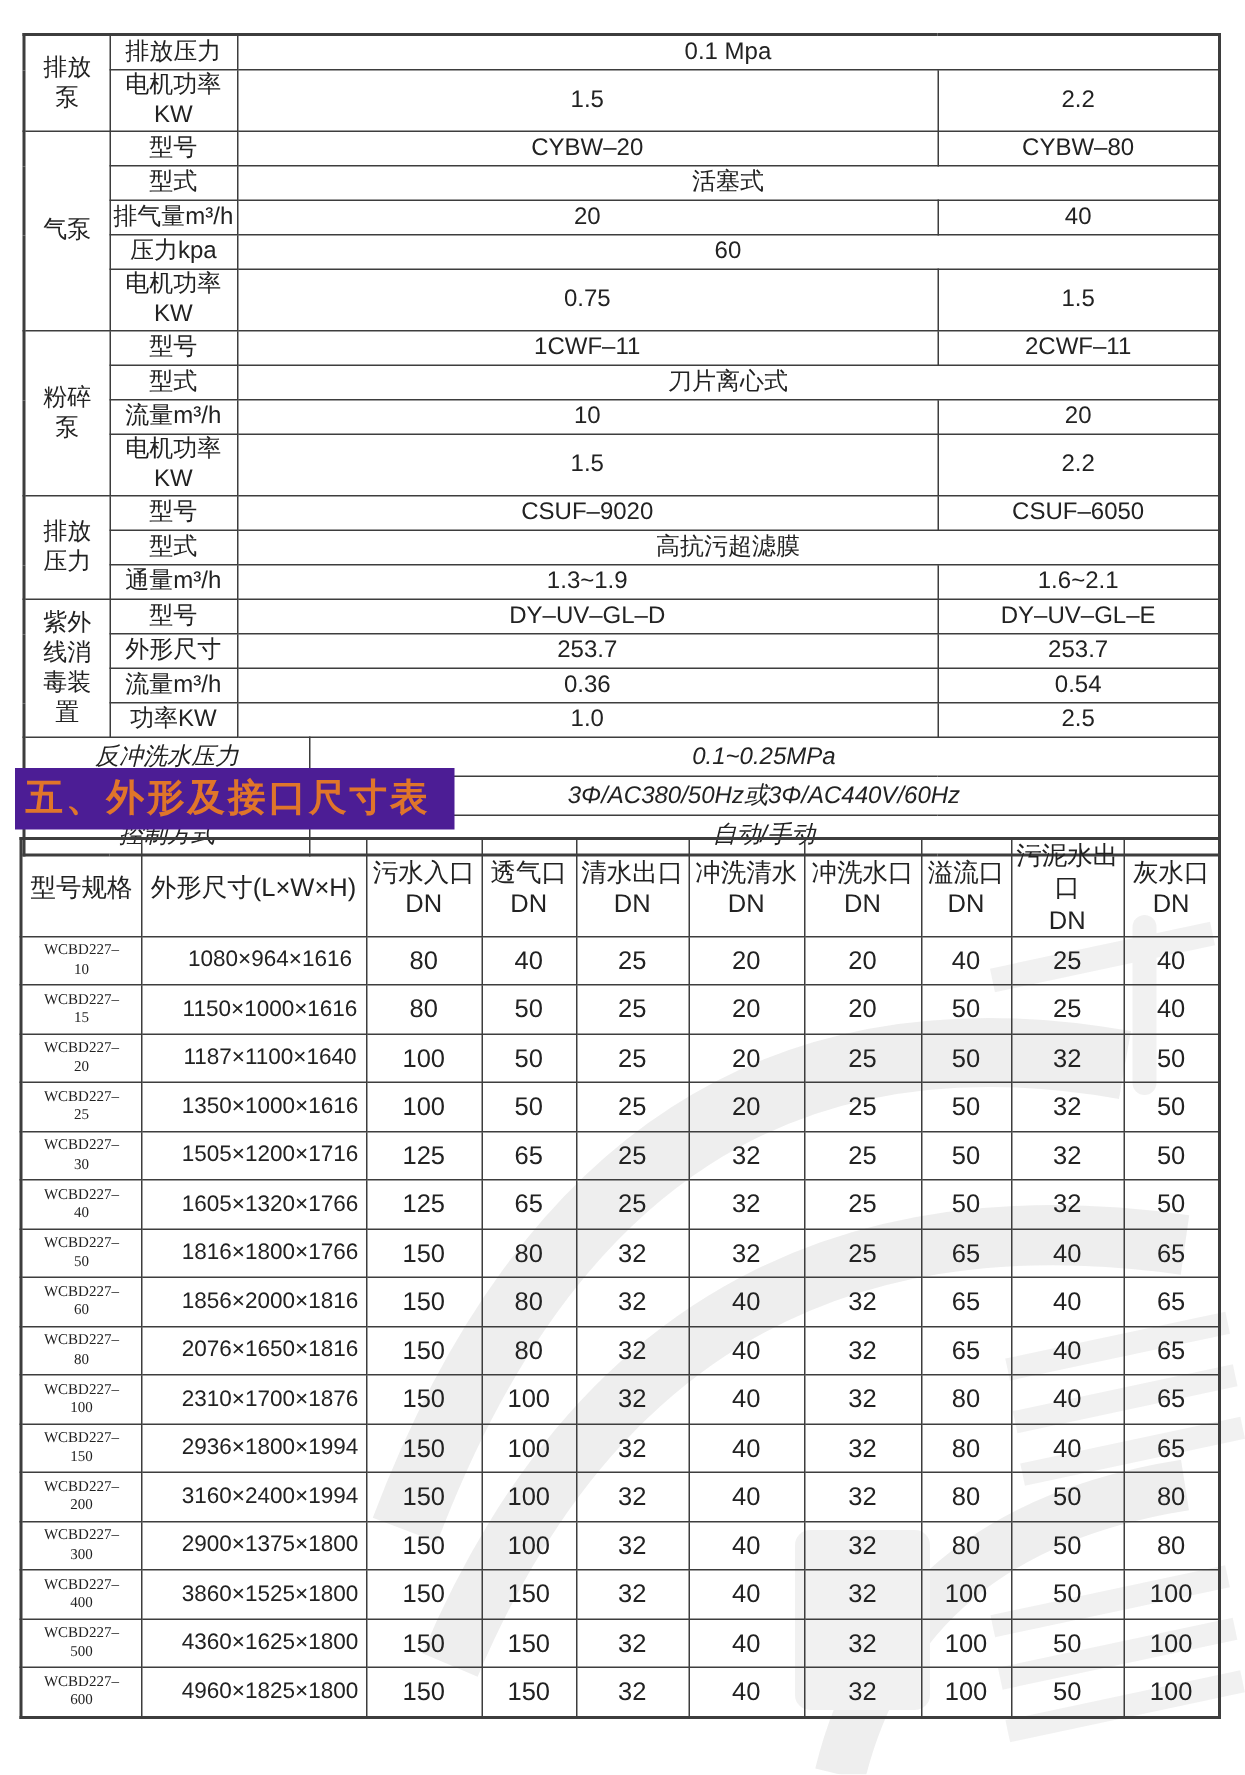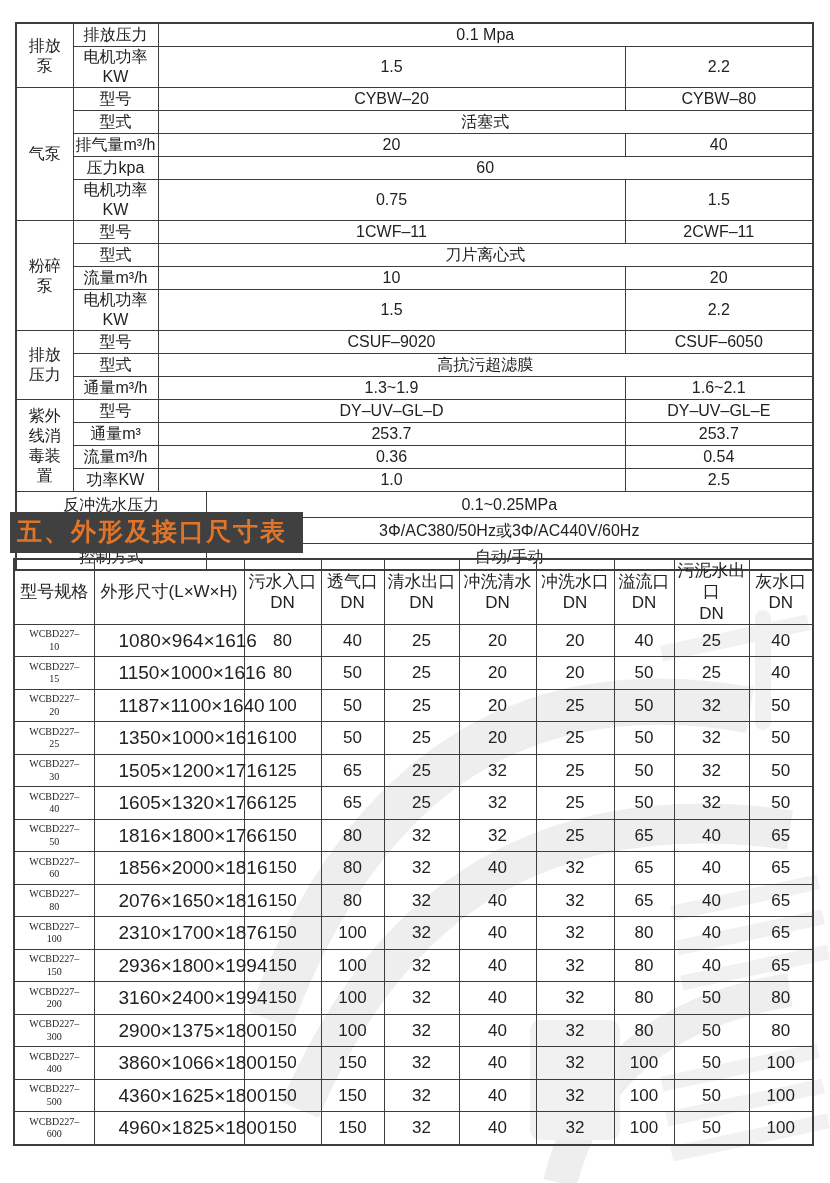--- a/index.html
+++ b/index.html
@@ -25,26 +25,26 @@
   }
   .spec-table td{
     border:1px solid #3d3d3d;
     text-align:center;vertical-align:middle;
     padding:0 2px;line-height:1.25;
     height:22px;
     background:transparent;
   }
   .spec-table{border:2px solid #3d3d3d;}
   .spec-table td.cat{padding:0 6px;}
-  .spec-table tr.frow td{height:25px;}
+  .spec-table tr.frow td{height:25px;font-style:italic;}
   
   .section-title{
     position:absolute;left:10px;top:512px;z-index:1;
     display:inline-block;
-    background:#404040;
+    background:#4c1d95;
     color:#e0752a;
     font-size:25px;font-weight:bold;
     padding:3px 16px 5px 7px;
     letter-spacing:2px;
   }
   
   .dim-table{
     position:absolute;left:13px;top:558px;width:799px;z-index:1;
     font-size:17px;
   }
@@ -52,21 +52,21 @@
     border:1px solid #3d3d3d;
     text-align:center;vertical-align:middle;
     padding:0 2px;line-height:1.25;
     font-weight:normal;
     background:transparent;
   }
   .dim-table{border:2px solid #3d3d3d;}
   .dim-table thead th{height:62px;font-size:17px;}
   .dim-table tbody td{height:31.5px;}
   .dim-table td.model{font-size:10px;line-height:1.25;font-family:Liberation Serif, serif;}
-  .dim-table td.dims{font-size:19px;padding-left:24px;}
+  .dim-table td.dims{font-size:15px;padding-left:24px;}
 </style>
 </head>
 <body>
 
 <svg class="watermark" viewBox="0 0 600 593" xmlns="http://www.w3.org/2000/svg" aria-hidden="true">
   <g fill="none" stroke="#e9e9e9">
     <path d="M 40 430 Q 180 60 520 120" stroke-width="46"></path>
     <path d="M 70 520 Q 210 190 560 240" stroke-width="40"></path>
     <path d="M 330 593 Q 370 430 560 400" stroke-width="34"></path>
   </g>
@@ -161,21 +161,21 @@
         <td colspan="2">1.3~1.9</td>
         <td>1.6~2.1</td>
       </tr>
       <tr>
         <td rowspan="4" class="cat">紫外线消毒装置</td>
         <td>型号</td>
         <td colspan="2">DY–UV–GL–D</td>
         <td>DY–UV–GL–E</td>
       </tr>
       <tr>
-        <td>通量m³</td>
+        <td>外形尺寸</td>
         <td colspan="2">253.7</td>
         <td>253.7</td>
       </tr>
       <tr>
         <td>流量m³/h</td>
         <td colspan="2">0.36</td>
         <td>0.54</td>
       </tr>
       <tr>
         <td>功率KW</td>
@@ -378,21 +378,21 @@
         <td>100</td>
         <td>32</td>
         <td>40</td>
         <td>32</td>
         <td>80</td>
         <td>50</td>
         <td>80</td>
       </tr>
       <tr>
         <td class="model">WCBD227–<br>400</td>
-        <td class="dims">3860×1066×1800</td>
+        <td class="dims">3860×1525×1800</td>
         <td>150</td>
         <td>150</td>
         <td>32</td>
         <td>40</td>
         <td>32</td>
         <td>100</td>
         <td>50</td>
         <td>100</td>
       </tr>
       <tr>

